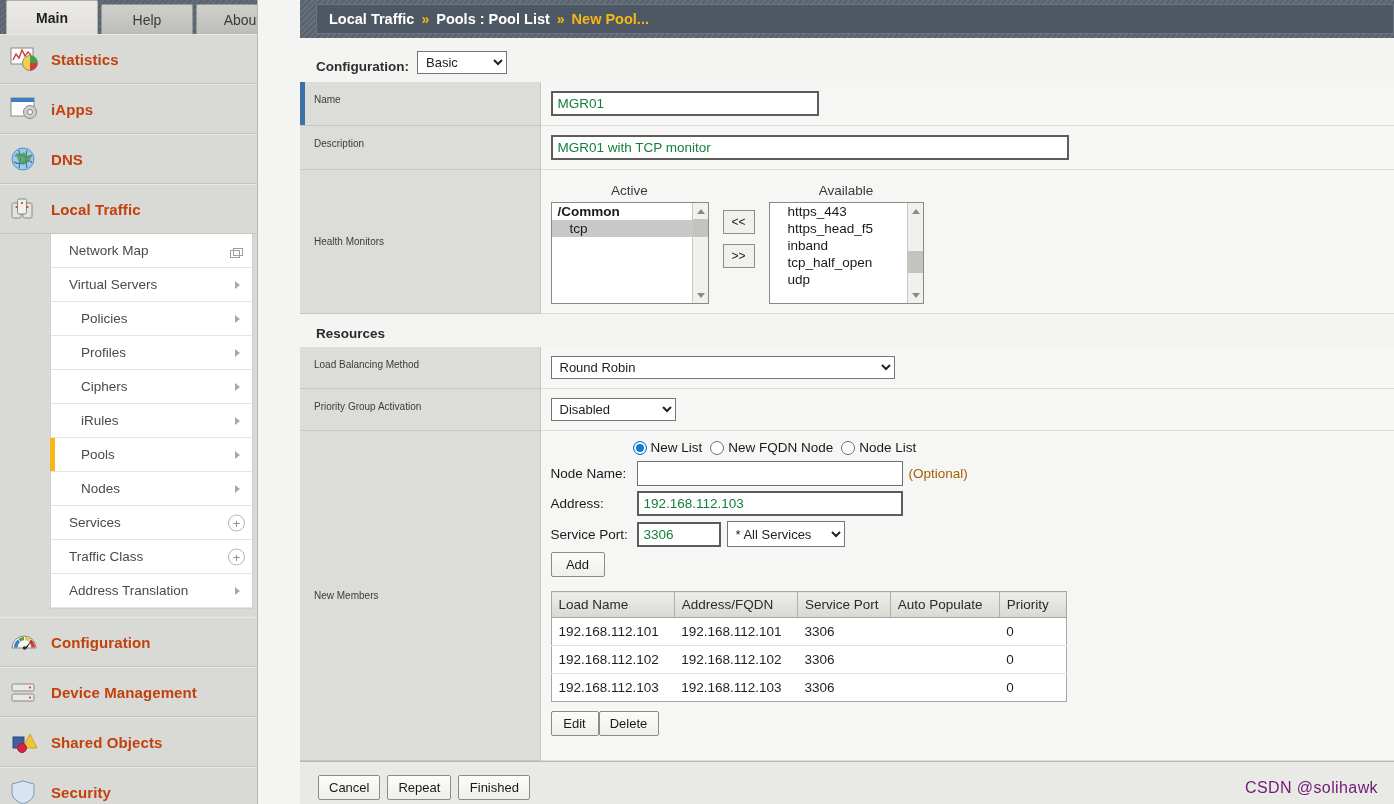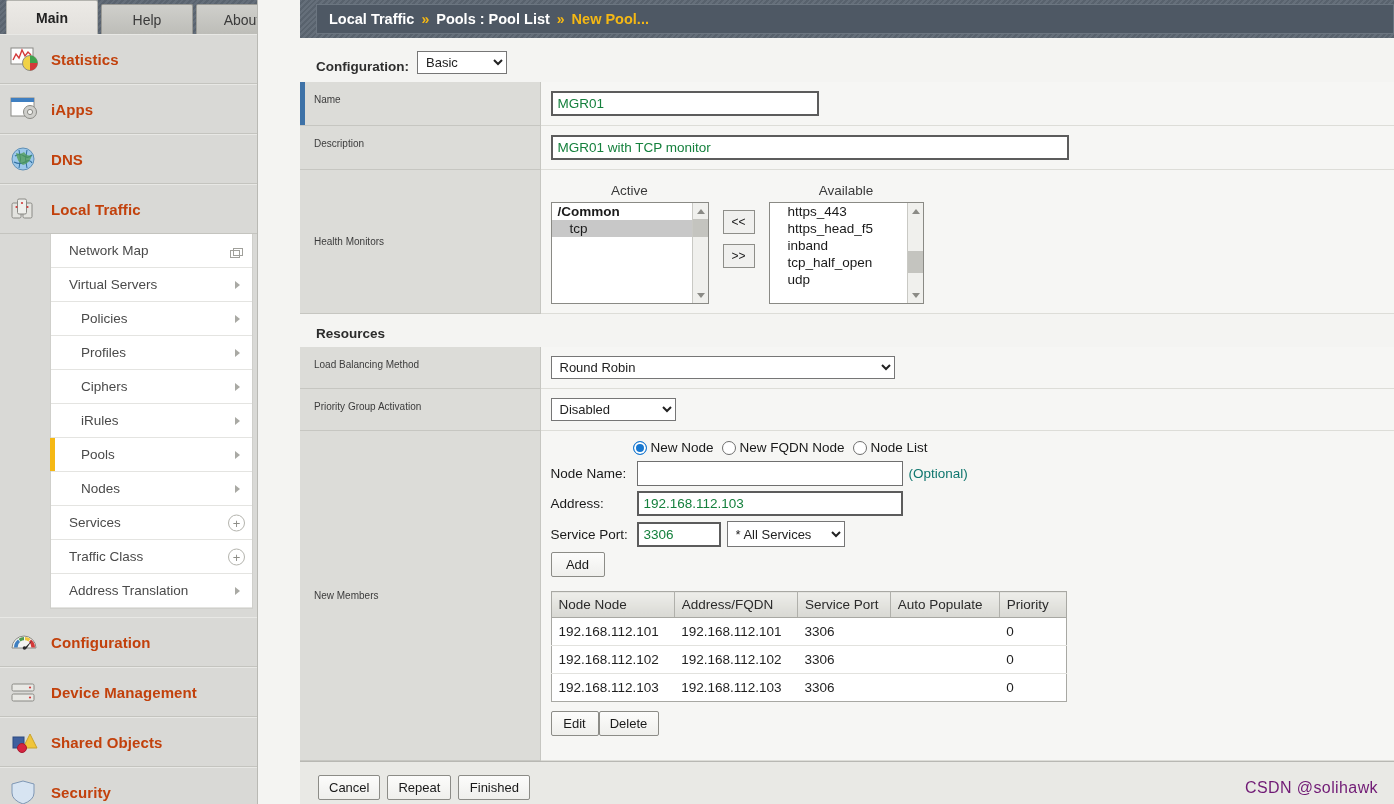--- a/index.html
+++ b/index.html
@@ -261,21 +261,21 @@
   .radiorow label { display: flex; align-items: center; margin-right: 8px; cursor: pointer; }
   .rad {
     width: 14px; height: 14px; border-radius: 50%;
     border: 1px solid #6e6e6e; background: #fff;
     margin-right: 4px; position: relative;
   }
   .rad.on { border-color: #1878d0; background: #1878d0; box-shadow: inset 0 0 0 2px #fff; }
 
   .fldrow { display: flex; align-items: center; margin-bottom: 5px; }
   .fldlab { width: 86px; font-size: 13.5px; color: #1a1a1a; }
-  .optlab { margin-left: 6px; font-size: 13.5px; color: #0f766e; }
+  .optlab { margin-left: 6px; font-size: 13.5px; color: #a16207; }
 
   button.f5btn {
     font-family: "Liberation Sans", sans-serif;
     font-size: 13px;
     color: #1a1a1a;
     background: linear-gradient(to bottom,#fcfcfb,#efefec);
     border: 1px solid #8c8c87;
     border-radius: 2px;
     padding: 3px 10px;
     height: 25px;
@@ -625,21 +625,21 @@
         </tr>
         <tr>
           <td class="lcell" style="vertical-align:middle;height:330px">
             <span>New Members</span>
           </td>
           <td class="vcell">
 
             <div class="radiorow">
               <label>
                 <span class="rad on"></span>
-                <span>New Node</span>
+                <span>New List</span>
               </label>
               <label>
                 <span class="rad"></span>
                 <span>New FQDN Node</span>
               </label>
               <label>
                 <span class="rad"></span>
                 <span>Node List</span>
               </label>
             </div>
@@ -667,21 +667,21 @@
               </select>
             </div>
 
             <div style="margin-top:4px">
               <button class="f5btn" style="min-width:54px">Add</button>
             </div>
 
             <table class="mtab">
               <thead>
                 <tr>
-                  <th style="width:122px">Node Node</th>
+                  <th style="width:122px">Load Name</th>
                   <th style="width:122px">Address/FQDN</th>
                   <th style="width:92px">Service Port</th>
                   <th style="width:108px">Auto Populate</th>
                   <th style="width:66px">Priority</th>
                 </tr>
               </thead>
               <tbody>
                 <tr>
                   <td>192.168.112.101</td>
                   <td>192.168.112.101</td>

